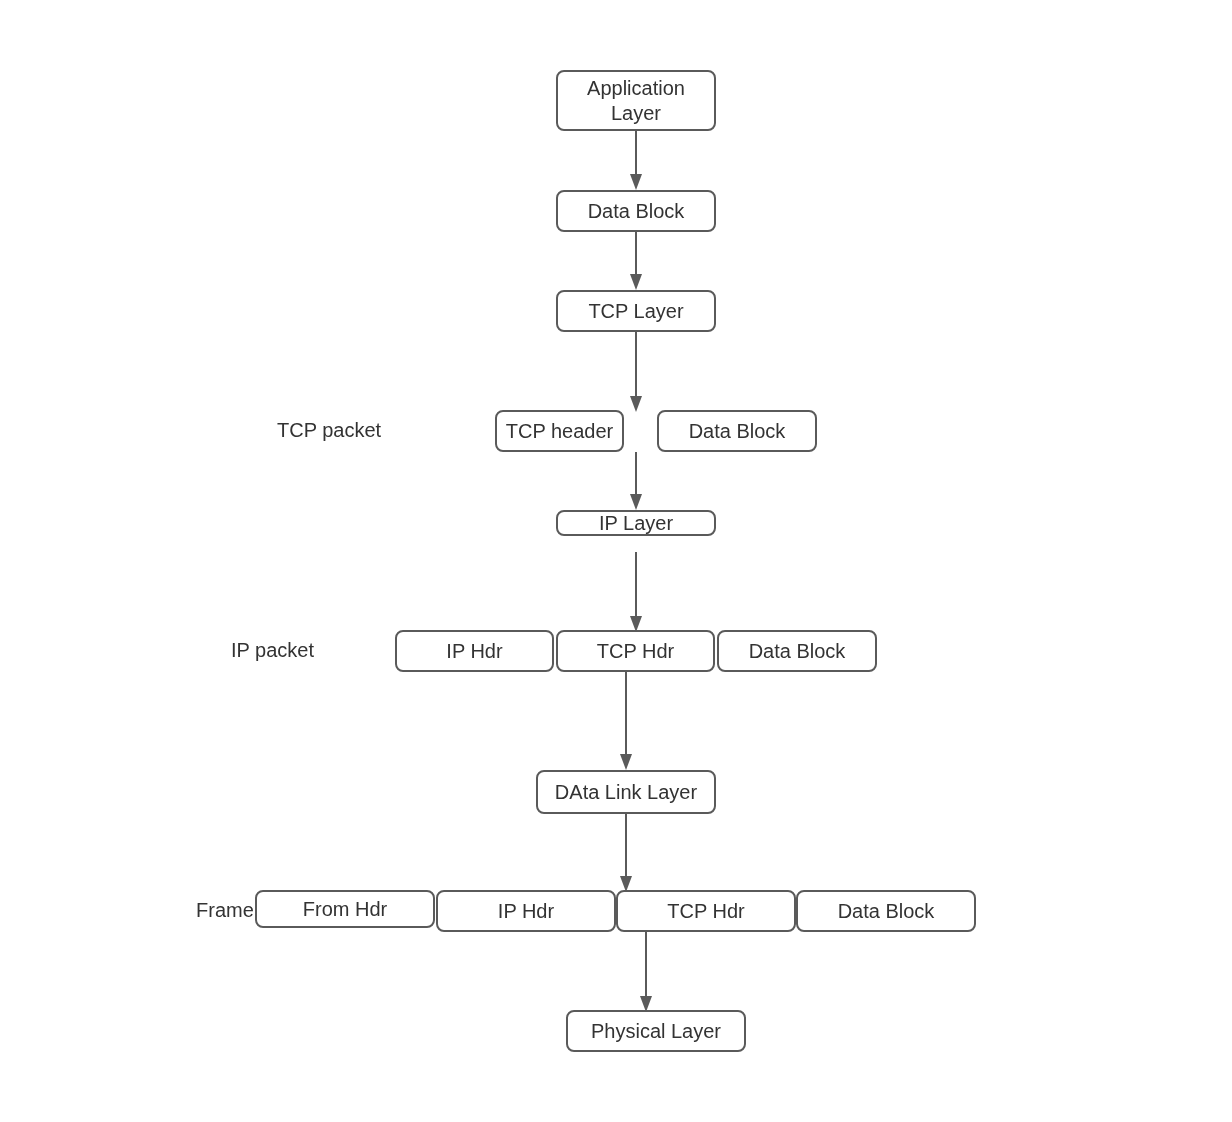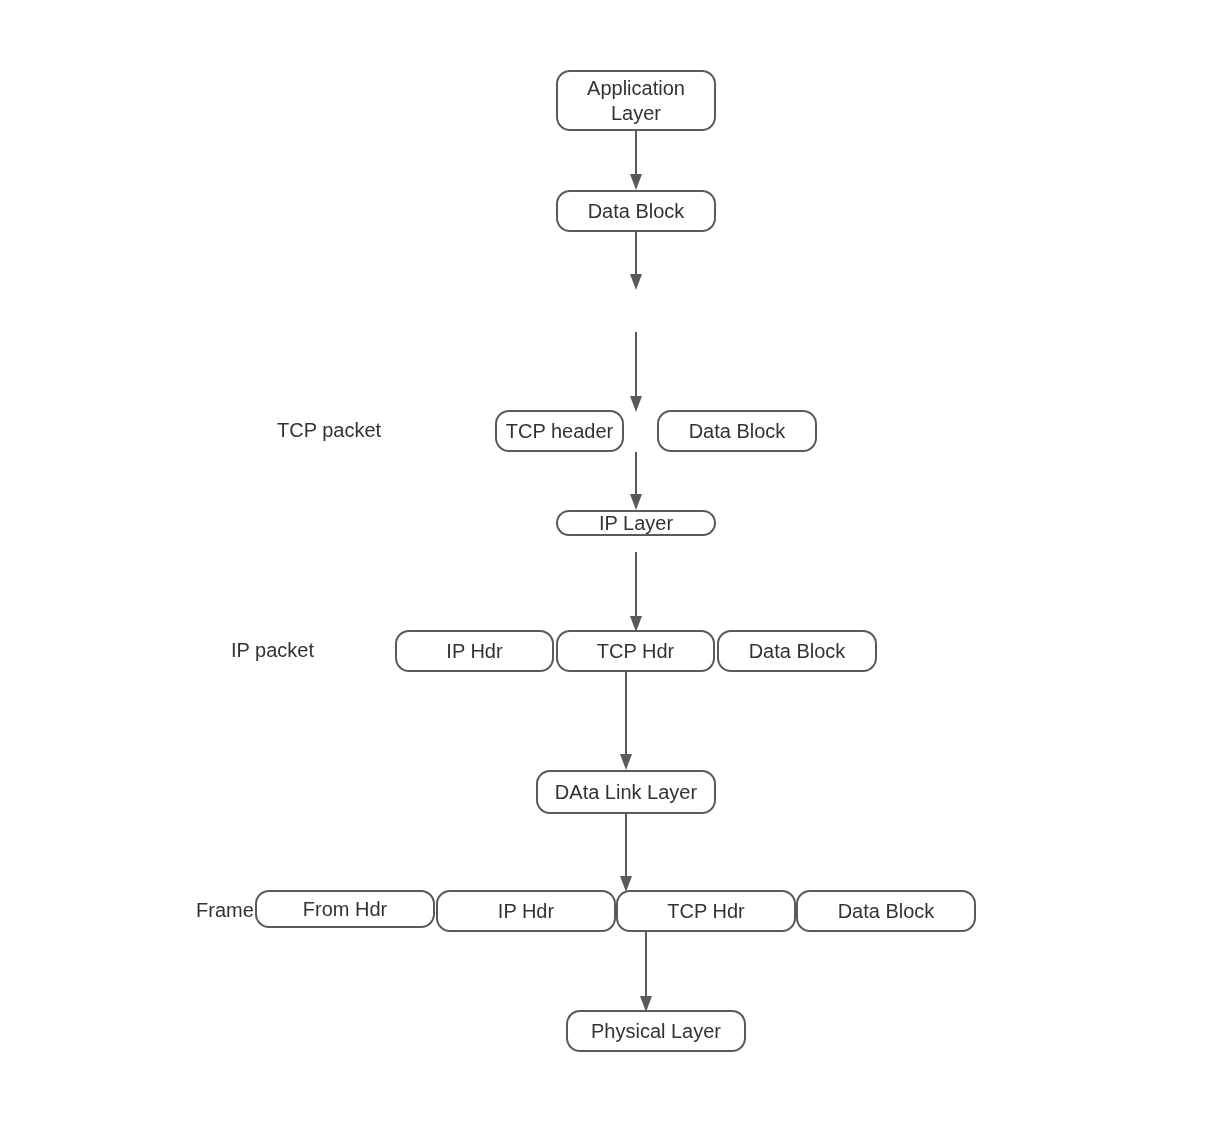--- a/index.html
+++ b/index.html
@@ -16,21 +16,21 @@
     position: relative;
     width: 1232px;
     height: 1122px;
     background: #ffffff;
     overflow: hidden;
   }
   .node {
     position: absolute;
     box-sizing: border-box;
     border: 2px solid #5a5a5a;
-    border-radius: 14px;
+    border-radius: 8px;
     background: #ffffff;
     display: flex;
     align-items: center;
     justify-content: center;
     text-align: center;
     font-size: 20px;
     line-height: 1.25;
     color: #333333;
     white-space: pre-line;
     z-index: 3;
@@ -117,20 +117,21 @@
       <line class="arrow-line" x1="10" y1="0" x2="10" y2="66"></line>
       <polygon class="arrow-head" points="4,64 16,64 10,80"></polygon>
     </svg>
   </div>
 
   <div class="node" style="left:556px; top:70px; width:160px; height:61px;">Application
 Layer</div>
 
   <div class="node" style="left:556px; top:190px; width:160px; height:42px;">Data Block</div>
 
+  <div class="node" style="left:556px; top:290px; width:160px; height:42px;">TCP Layer</div>
 
   <div class="node" style="left:556px; top:510px; width:160px; height:26px;">IP Layer</div>
 
   <div class="node" style="left:536px; top:770px; width:180px; height:44px;">DAta Link Layer</div>
 
   <div class="node" style="left:566px; top:1010px; width:180px; height:42px;text-align:right;">Physical Layer</div>
 
   <div class="row-label" style="left:277px; top:419px;">TCP packet</div>
 
   <div class="node" style="left:495px; top:410px; width:129px; height:42px;">TCP header</div>

